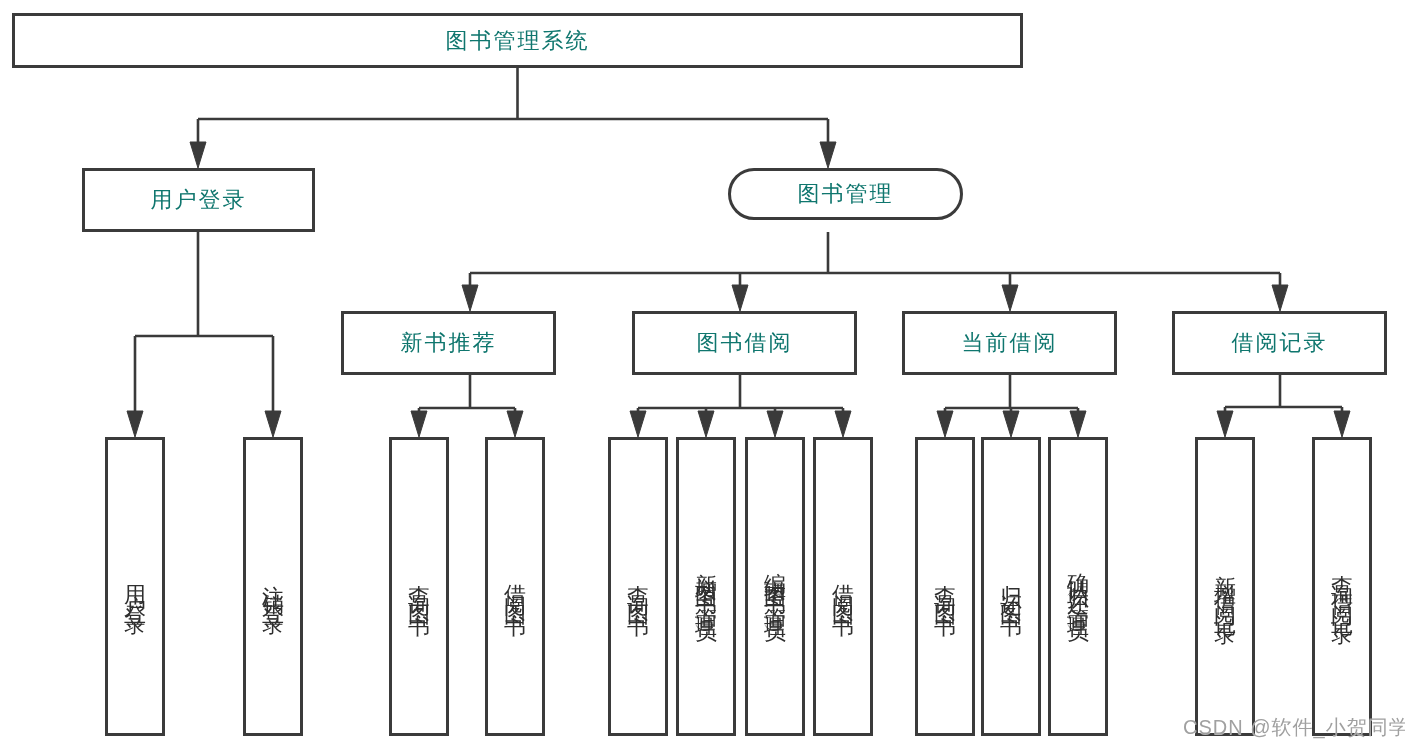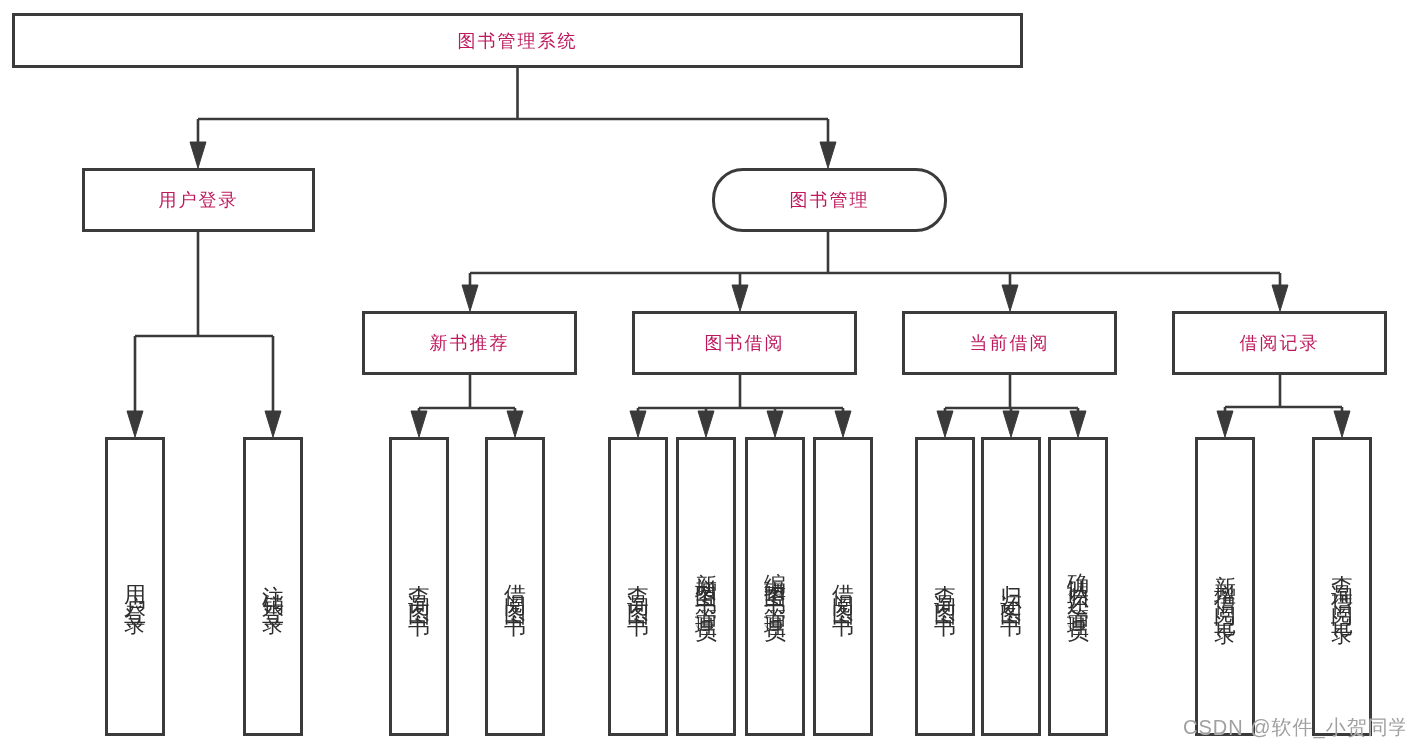--- a/index.html
+++ b/index.html
@@ -19,24 +19,24 @@
     box-sizing: border-box;
     background: #ffffff;
     border: 3px solid #3b3b3b;
     display: flex;
     align-items: center;
     justify-content: center;
     z-index: 2;
     color: #2e2e2e;
   }
   .hlabel {
-    font-size: 18px;
+    font-size: 22px;
     letter-spacing: 2px;
     white-space: nowrap;
-    color: #be185d;
+    color: #0f766e;
     font-family: Liberation Serif, serif;
   }
   .vnode { top: 437px; width: 60px; height: 299px; }
   .vlabel {
     writing-mode: vertical-rl;
     text-orientation: mixed;
     font-size: 22px;
     letter-spacing: 10px;
     line-height: 1;
     color: #2e2e2e;
@@ -95,25 +95,25 @@
     <polygon points="1334,411 1350,411 1342,437"></polygon>
   </svg>
 
   <div class="node" style="left:12px; top:13px; width:1011px; height:55px;">
     <span class="hlabel">图书管理系统</span>
   </div>
 
   <div class="node" style="left:82px; top:168px; width:233px; height:64px;">
     <span class="hlabel">用户登录</span>
   </div>
-  <div class="node" style="left:712px; top:168px; width:235px; height:64px;border-radius:31px;">
+  <div class="node" style="left:728px; top:168px; width:235px; height:52px;border-radius:31px;">
     <span class="hlabel">图书管理</span>
   </div>
 
-  <div class="node" style="left:362px; top:311px; width:215px; height:64px;">
+  <div class="node" style="left:341px; top:311px; width:215px; height:64px;">
     <span class="hlabel">新书推荐</span>
   </div>
   <div class="node" style="left:632px; top:311px; width:225px; height:64px;">
     <span class="hlabel">图书借阅</span>
   </div>
   <div class="node" style="left:1172px; top:311px; width:215px; height:64px;">
     <span class="hlabel">借阅记录</span>
   </div>
   <div class="node" style="left:902px; top:311px; width:215px; height:64px;">
     <span class="hlabel">当前借阅</span>

